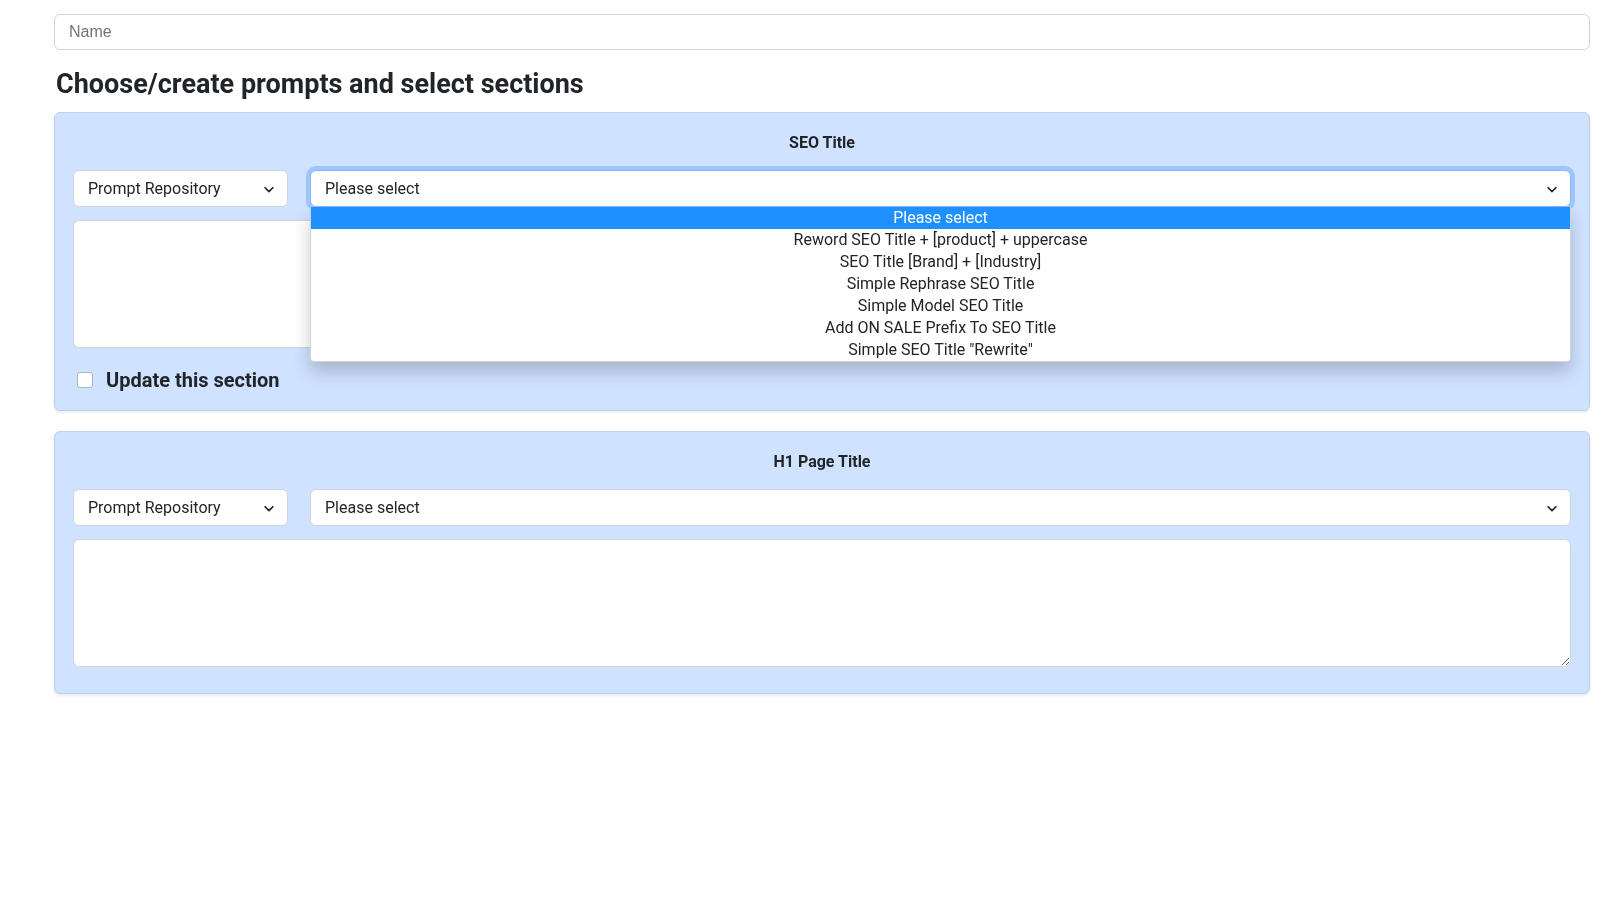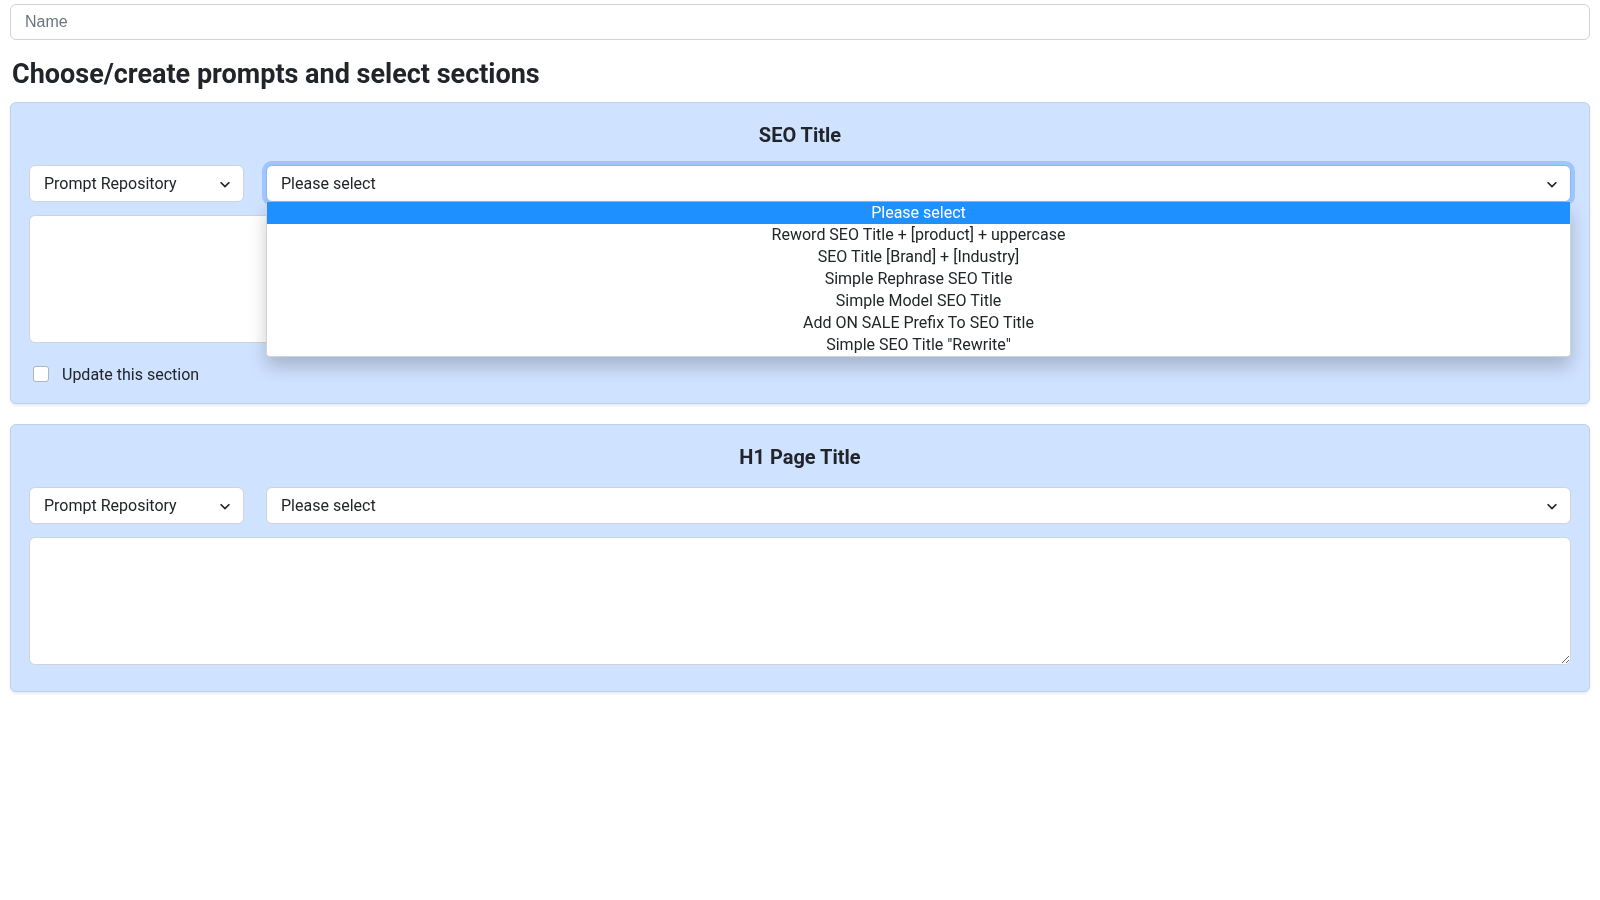--- a/index.html
+++ b/index.html
@@ -4,21 +4,21 @@
 <style>
   * { box-sizing: border-box; }
   html, body {
     margin: 0; padding: 0;
     font-family: -apple-system, BlinkMacSystemFont, "Segoe UI", Roboto, "Helvetica Neue", Arial, sans-serif;
     font-size: 16px;
     color: #212529;
     background: #fff;
     width: 1600px;
   }
-  .page { padding: 0 10px 10px 10px; }
+  .page { padding: 10px 10px 10px 10px; margin-left: 44px; }
   .name-input {
     width: 100%;
     padding: 8px 14px;
     border: 1px solid #ced4da;
     border-radius: 6px;
     font-size: 16px;
     color: #6c757d;
     margin-top: 4px;
   }
   .name-input::placeholder { color: #6c757d; }
@@ -31,21 +31,21 @@
     background: #cfe2ff;
     border: 1px solid #bcd0ee;
     border-radius: 6px;
     padding: 16px 18px 18px 18px;
     margin-bottom: 20px;
     box-shadow: 0 2px 3px rgba(0,0,0,0.08);
     position: relative;
   }
   .card-title {
     text-align: center;
-    font-size: 20px;
+    font-size: 16px;
     font-weight: 700;
     margin: 4px 0 18px 0;
   }
   .controls-row {
     display: flex;
     gap: 22px;
     align-items: flex-start;
     text-align: center;
   }
   .repo-select {
@@ -126,22 +126,22 @@
   }
   .update-checkbox {
     width: 16px; height: 16px;
     border: 1px solid #adb5bd;
     border-radius: 3px;
     background: #fff;
     appearance: none;
     cursor: pointer;
   }
   .update-label {
-    font-weight: 400;
-    font-size: 16px;
+    font-weight: 700;
+    font-size: 20px;
   }
 </style>
 </head>
 <body>
 
 <div class="page">
 
   <input class="name-input" type="text" placeholder="Name" style="">
 
   <div class="section-heading">Choose/create prompts and select sections</div>

